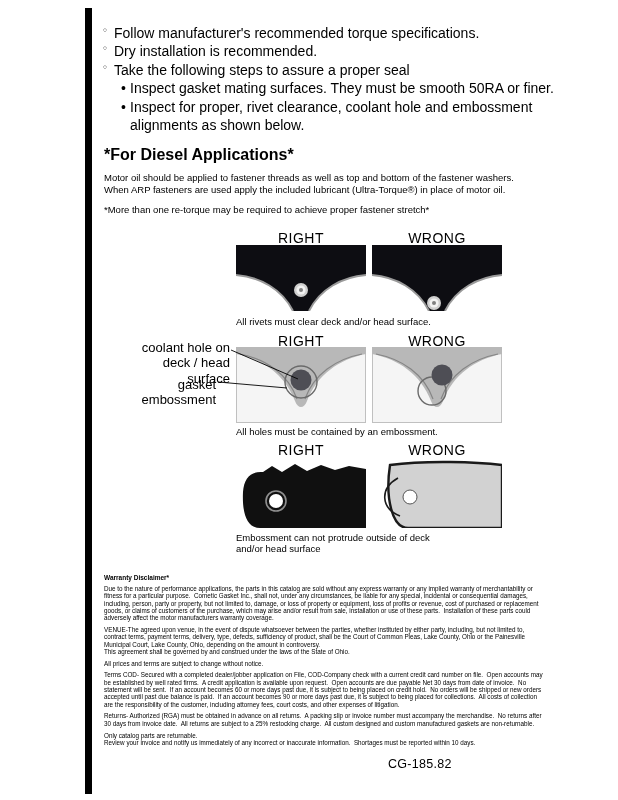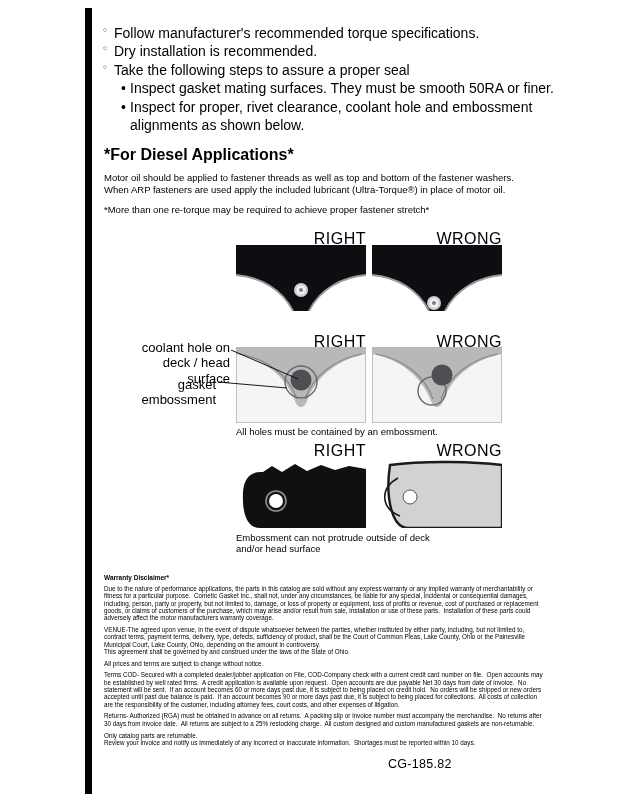--- a/index.html
+++ b/index.html
@@ -18,21 +18,21 @@
   .tip { position:relative; padding-left:10px; }
   .tip::before { content:"○"; position:absolute; left:-1px; top:2px; font-size:6.5px; }
   .subtip { position:relative; padding-left:10px; margin-left:16px; }
   .subtip::before { content:"•"; position:absolute; left:1px; top:0; }
 
   .diesel-heading { font-size:16px; font-weight:bold; margin:11px 0 8px 0; }
   .body { font-size:9.5px; line-height:1.32; margin:0 0 7px 0; }
   .prewrap { white-space:pre-wrap; }
 
   .diagrams { position:absolute; left:104px; top:230px; width:472px; height:334px; }
-  .hdr { position:absolute; width:130px; text-align:right; font-size:16px; letter-spacing:.5px; }
+  .hdr { position:absolute; width:130px; text-align:center; font-size:14px; letter-spacing:.5px; }
   .img { position:absolute; display:block; }
   .caption { position:absolute; font-size:9.5px; width:280px; }
   .side-label { position:absolute; font-size:13px; line-height:1.18; text-align:right; white-space:pre-wrap; }
   .leaders { position:absolute; left:0; top:0; pointer-events:none; }
 
   .legal { position:absolute; left:104px; top:574px; width:472px; }
   .legal-h { font-size:6.5px; font-weight:bold; margin:0 0 4px 0; }
   .legal-p { font-size:6.3px; line-height:1.16; margin:0 0 4.5px 0; white-space:pre-wrap; }
 
   .doc-code { position:absolute; left:388px; top:757px; font-size:12.5px; letter-spacing:.3px; }
@@ -77,20 +77,21 @@
       <rect width="130" height="66" fill="#0d0d12"></rect>
       <path d="M0,66 L0,30 C24,32 46,44 57,66 Z" fill="#ffffff"></path>
       <path d="M130,66 L130,30 C106,32 84,44 73,66 Z" fill="#ffffff"></path>
       <circle cx="62" cy="58" r="7" fill="#cfcfcf"></circle>
       <circle cx="62" cy="58" r="4.6" fill="#f2f2f2"></circle>
       <circle cx="62" cy="58" r="2" fill="#808080"></circle>
       <path d="M0,30 C24,32 46,44 57,66" fill="none" stroke="#9a9a9a" stroke-width="2"></path>
       <path d="M130,30 C106,32 84,44 73,66" fill="none" stroke="#9a9a9a" stroke-width="2"></path>
     </svg>
 
+    <div class="caption" style="left:132px;top:86px;">All rivets must clear deck and/or head surface.</div>
 
     <div class="hdr" style="left:132px;top:103px;">RIGHT</div>
     <div class="hdr" style="left:268px;top:103px;">WRONG</div>
 
     <svg class="img" style="left:132px;top:117px;" width="130" height="76" viewBox="0 0 130 76">
       <rect x="0.5" y="0.5" width="129" height="75" fill="#f5f5f5" stroke="#c0c0c0"></rect>
       <path d="M0,0 H130 V7 C103,12 81,28 71,54 C68,62 62,62 59,54 C49,28 27,12 0,7 Z" fill="#b8b8b8"></path>
       <path d="M4,7 C30,12 52,27 61,52" fill="none" stroke="#858585" stroke-width="1.2"></path>
       <path d="M126,7 C100,12 78,27 69,52" fill="none" stroke="#858585" stroke-width="1.2"></path>
       <circle cx="65" cy="35" r="16" fill="none" stroke="#6a6a6a" stroke-width="1.4"></circle>

